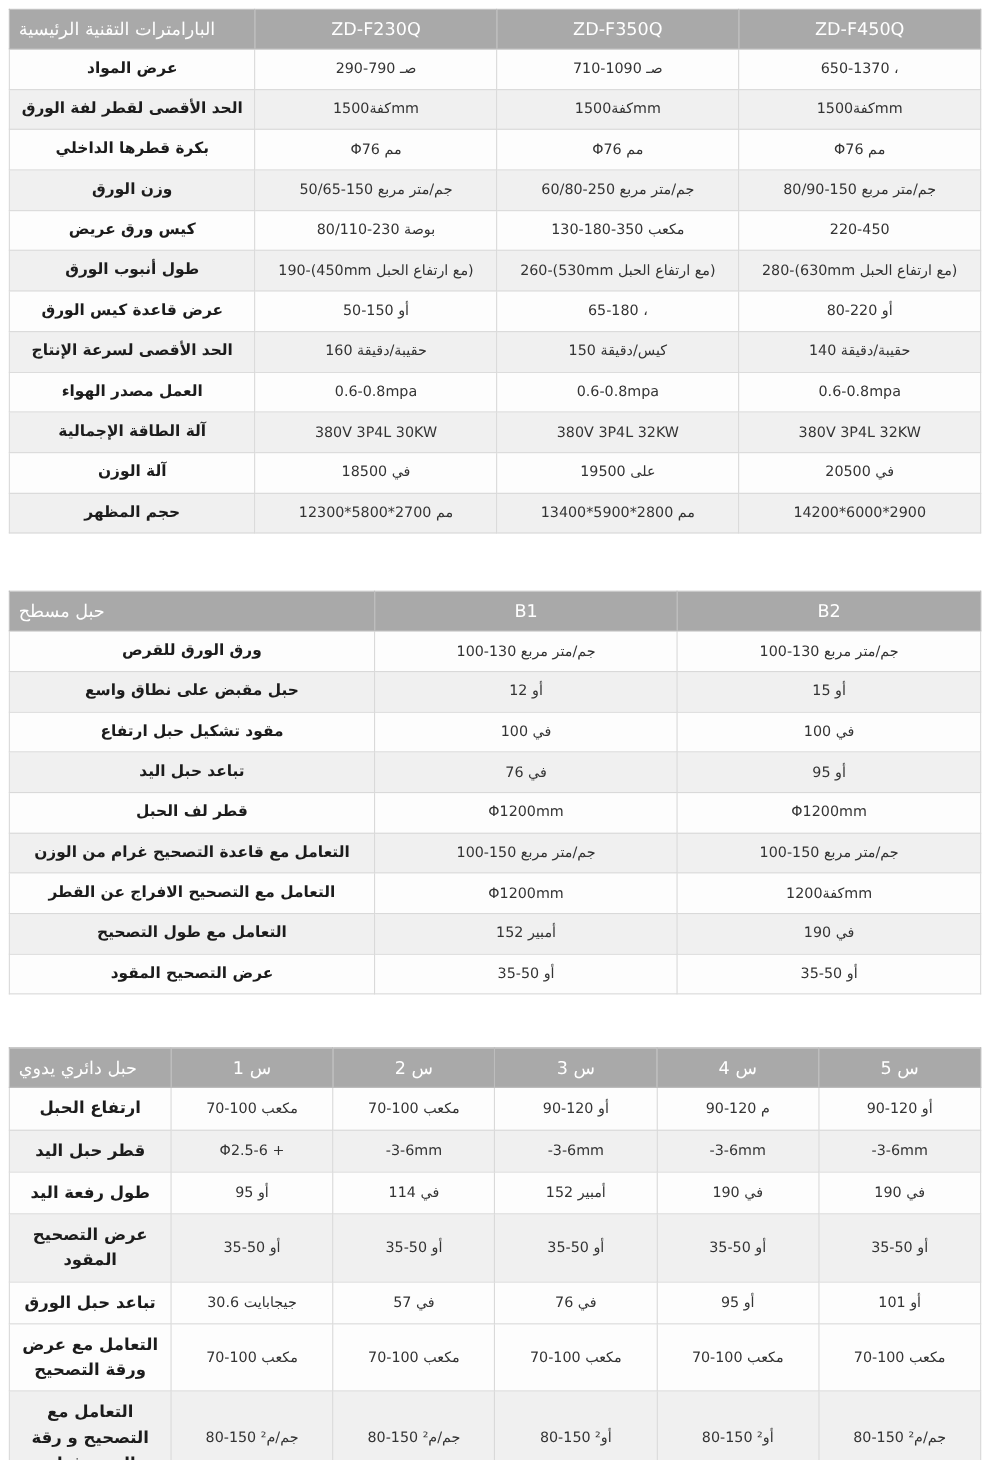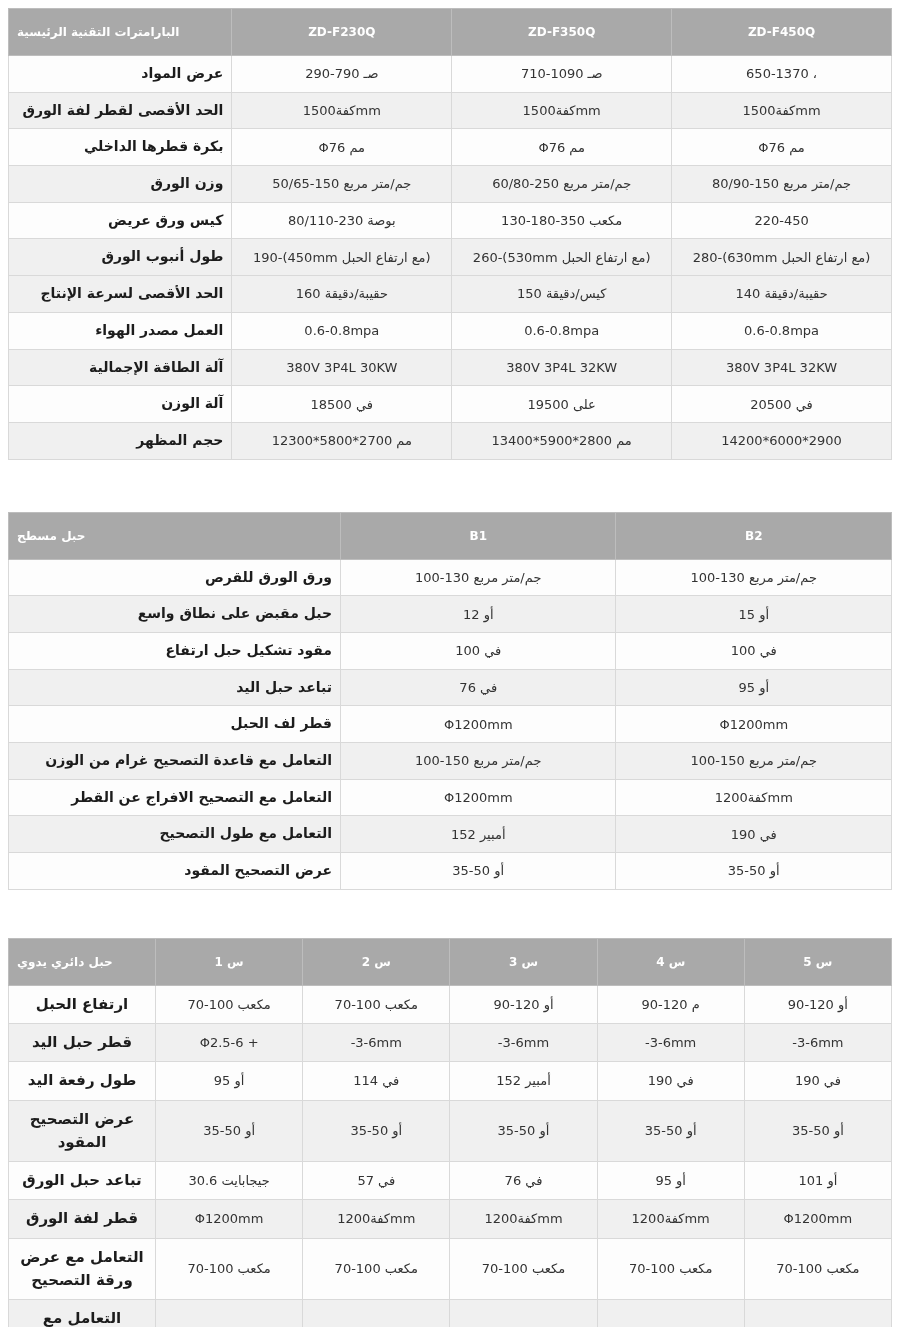--- a/index.html
+++ b/index.html
@@ -15,31 +15,31 @@
   html,body{margin:0;padding:0;background:#ffffff;}
   body{width:900px;font-family:"DejaVu Sans","Liberation Sans",sans-serif;}
   .page{padding:8px;box-sizing:border-box;width:900px;}
   table.spec{border-collapse:collapse;width:884px;table-layout:fixed;}
   table.t2{margin-top:52px;}
   table.t3{margin-top:48px;}
   th,td{box-sizing:border-box;}
   thead th{
     background:var(--header-bg);
     color:var(--header-text);
-    font-size:12px;
-    font-weight:bold;
+    font-size:16px;
+    font-weight:normal;
     height:36px;
-    padding:16px 8px;
+    padding:0 8px;
     border:1px solid var(--header-border);
   }
   thead th.label-head{text-align:left;direction:rtl;}
   thead th.value-head{text-align:center;}
   tbody th.row-label{
     border:1px solid var(--border);
-    text-align:right;
+    text-align:center;
     direction:rtl;
     font-size:14px;
     font-weight:bold;
     color:var(--label-text);
     padding:7px 8px;
     height:36px;
     line-height:1.55;
   }
   table.t3 tbody th.row-label{text-align:center;font-size:15px;padding:7px 5px;}
   tbody td.value-cell{
@@ -104,20 +104,26 @@
           <td class="value-cell">80/110-230 بوصة</td>
           <td class="value-cell">130-180-350 مكعب</td>
           <td class="value-cell">220-450</td>
         </tr>
         <tr class="even">
           <th class="row-label">طول أنبوب الورق</th>
           <td class="value-cell">190-(450mm مع ارتفاع الحبل)</td>
           <td class="value-cell">260-(530mm مع ارتفاع الحبل)</td>
           <td class="value-cell">280-(630mm مع ارتفاع الحبل)</td>
         </tr>
+        <tr class="odd">
+          <th class="row-label">عرض قاعدة كيس الورق</th>
+          <td class="value-cell">50-150 أو</td>
+          <td class="value-cell">65-180 ،</td>
+          <td class="value-cell">80-220 أو</td>
+        </tr>
         <tr class="even">
           <th class="row-label">الحد الأقصى لسرعة الإنتاج</th>
           <td class="value-cell">160 حقيبة/دقيقة</td>
           <td class="value-cell">150 كيس/دقيقة</td>
           <td class="value-cell">140 حقيبة/دقيقة</td>
         </tr>
         <tr class="odd">
           <th class="row-label">العمل مصدر الهواء</th>
           <td class="value-cell">0.6-0.8mpa</td>
           <td class="value-cell">0.6-0.8mpa</td>
@@ -259,28 +265,20 @@
           <td class="value-cell">35-50 أو</td>
         </tr>
         <tr class="odd">
           <th class="row-label">تباعد حبل الورق</th>
           <td class="value-cell">30.6 جيجابايت</td>
           <td class="value-cell">57 في</td>
           <td class="value-cell">76 في</td>
           <td class="value-cell">95 أو</td>
           <td class="value-cell">101 أو</td>
         </tr>
-        <tr class="even">
-          <th class="row-label">قطر لفة الورق</th>
-          <td class="value-cell">Φ1200mm</td>
-          <td class="value-cell">1200كفةmm</td>
-          <td class="value-cell">1200كفةmm</td>
-          <td class="value-cell">1200كفةmm</td>
-          <td class="value-cell">Φ1200mm</td>
-        </tr>
         <tr class="odd">
           <th class="row-label">التعامل مع عرض ورقة التصحيح</th>
           <td class="value-cell">70-100 مكعب</td>
           <td class="value-cell">70-100 مكعب</td>
           <td class="value-cell">70-100 مكعب</td>
           <td class="value-cell">70-100 مكعب</td>
           <td class="value-cell">70-100 مكعب</td>
         </tr>
         <tr class="even">
           <th class="row-label">التعامل مع التصحيح و رقة الوزن غرام</th>

